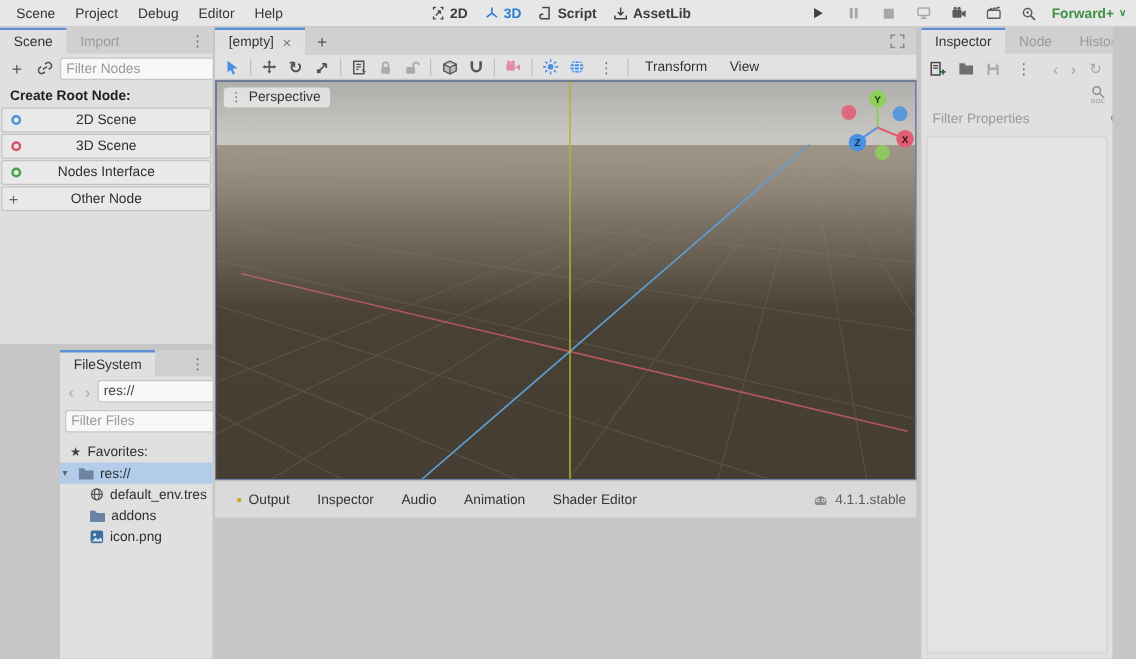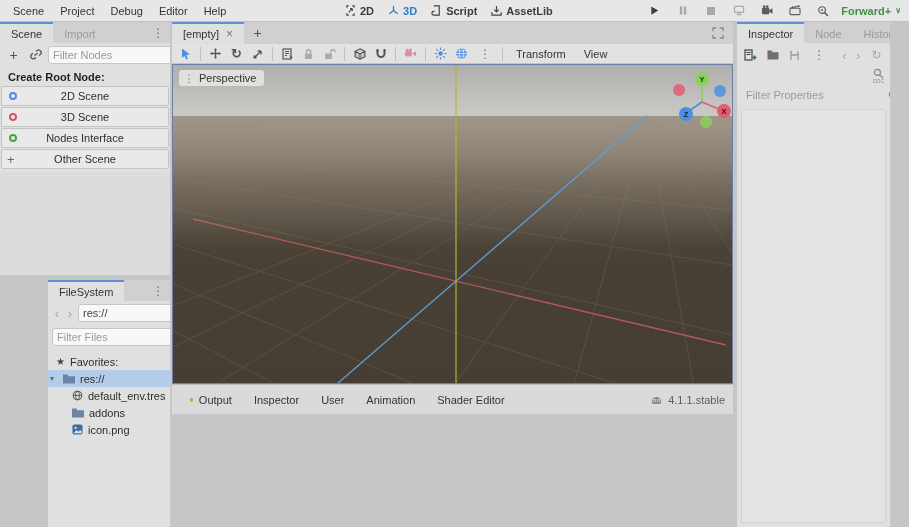--- a/index.html
+++ b/index.html
@@ -195,21 +195,21 @@
       <div class="root-btn">
         <span class="ring" style="border-color:#d4556b;"></span>
         <span class="lbl">3D Scene</span>
       </div>
       <div class="root-btn">
         <span class="ring" style="border-color:#45a545;"></span>
         <span class="lbl">Nodes Interface</span>
       </div>
       <div class="root-btn">
         <span class="plus">+</span>
-        <span class="lbl">Other Scene</span>
+        <span class="lbl">Other Node</span>
       </div>
       <div class="sp" style="background:#dcdcdc;margin-top:2px;"></div>
     </section>
 
     <section class="dock fs-dock">
       <div class="tabbar">
         <span class="tab active">FileSystem</span>
         <span class="sp"></span>
         <span class="dots">⋮</span>
       </div>
@@ -419,21 +419,21 @@
         <span>Perspective</span>
       </span>
     </div>
 
     <div class="bottombar">
       <span class="bbtab">
         <span class="bbdot">●</span>
         <span>Output</span>
       </span>
       <span class="bbtab">Inspector</span>
-      <span class="bbtab">User</span>
+      <span class="bbtab">Audio</span>
       <span class="bbtab">Animation</span>
       <span class="bbtab">Shader Editor</span>
       <span class="sp"></span>
       <span class="version">
         <svg width="13" height="11" viewBox="0 0 14 12">
             <path d="M2 10 Q1 4 7 3 Q13 4 12 10 L11 11 H3 Z" fill="#8d8d8d"></path>
             <circle cx="4.6" cy="7" r="1.5" fill="#e6e6e6"></circle>
             <circle cx="9.4" cy="7" r="1.5" fill="#e6e6e6"></circle>
             <circle cx="4.6" cy="7" r="0.6" fill="#555"></circle>
             <circle cx="9.4" cy="7" r="0.6" fill="#555"></circle>

